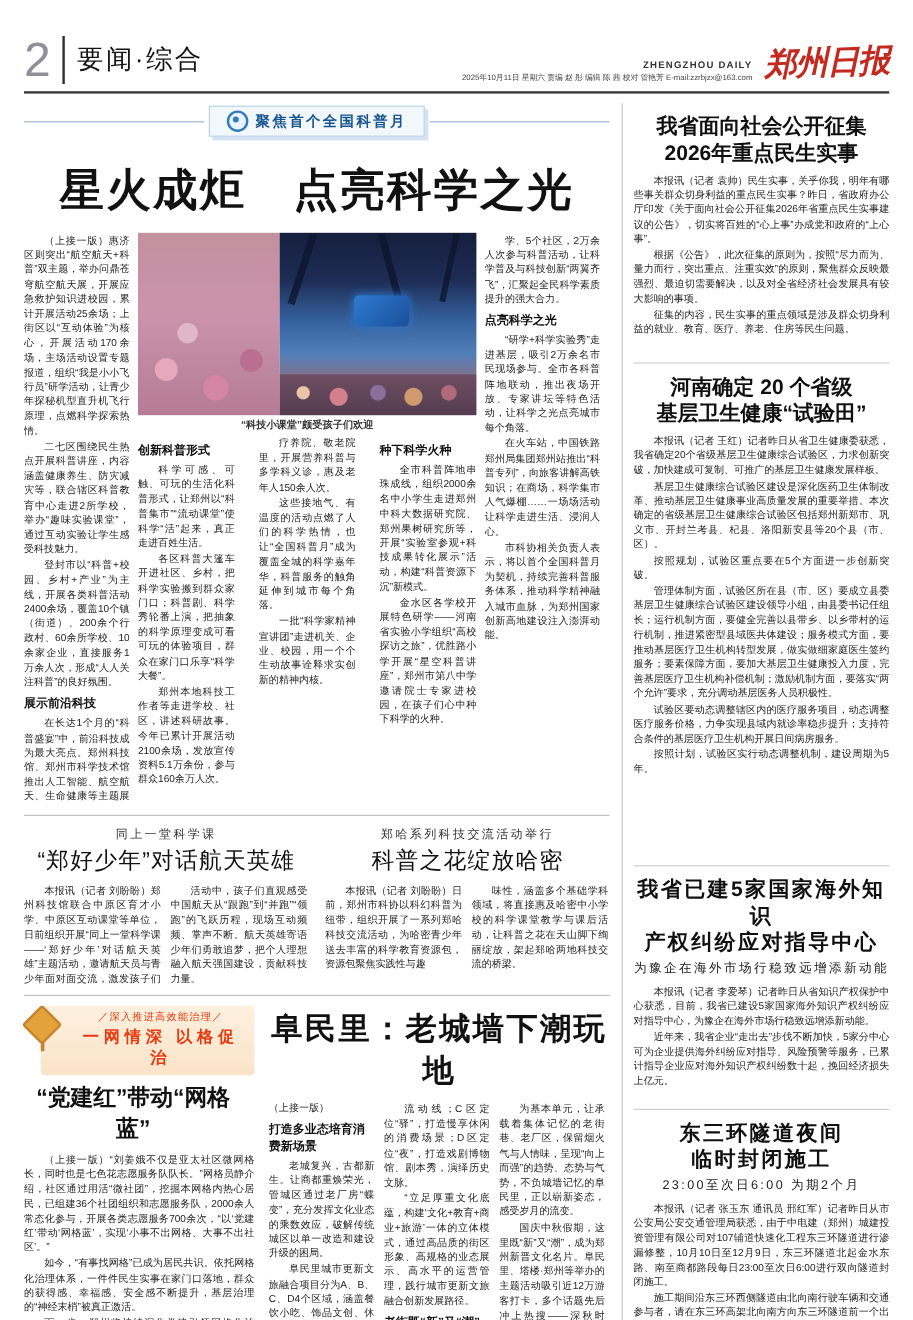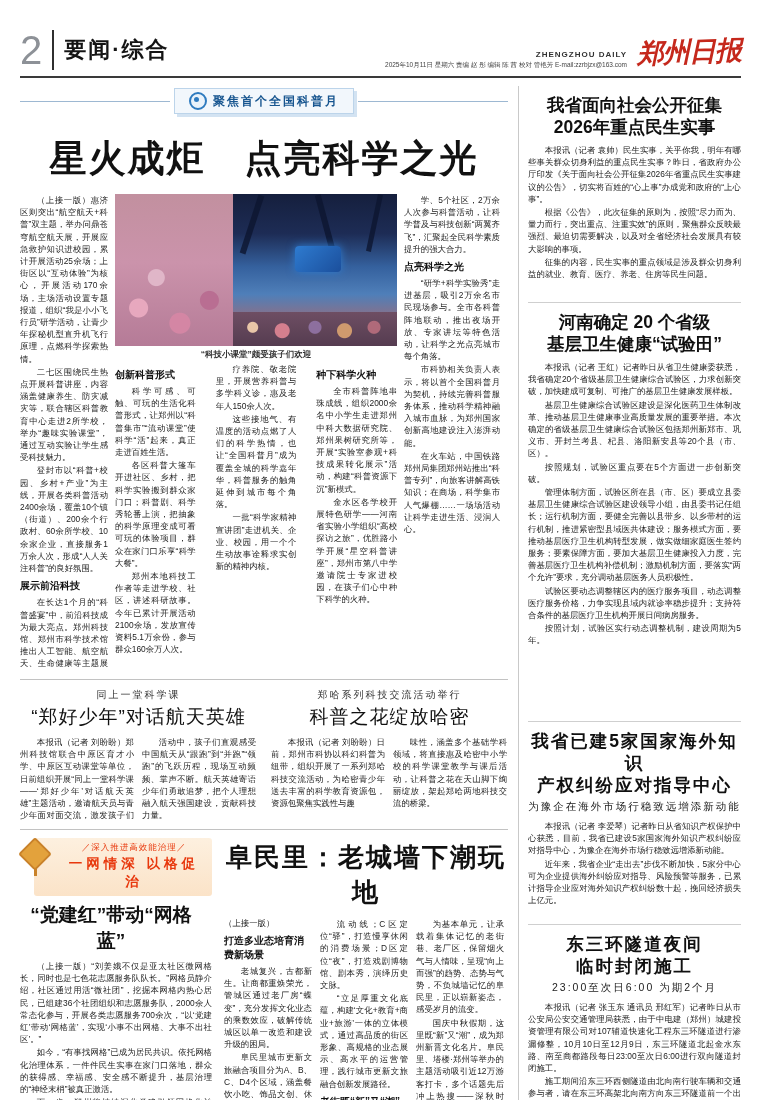--- a/index.html
+++ b/index.html
@@ -8,21 +8,21 @@
     font-family:"Liberation Sans","DejaVu Sans",sans-serif;color:#1a1a1a;
     overflow:hidden;
   }
   .page{position:absolute;inset:0;padding:0 20px;box-sizing:border-box;}
   
   .hdr{display:flex;align-items:flex-end;justify-content:space-between;
        margin-top:30px;padding-bottom:6px;border-bottom:2px solid #3a3a3a;}
   .hdr-left{display:flex;align-items:center;gap:10px;}
   .pagenum{font-size:40px;line-height:40px;color:#8d9197;font-weight:400;}
   .hdr-vline{width:2px;height:40px;background:#2f2f2f;}
-  .section-name{font-size:22px;font-weight:700;letter-spacing:2px;color:#141414;}
+  .section-name{font-size:22px;font-weight:400;letter-spacing:2px;color:#141414;}
   .hdr-right{display:flex;align-items:flex-end;gap:10px;}
   .hdr-meta{text-align:right;}
   .paper-en{font-size:8px;font-weight:700;letter-spacing:1px;color:#333;}
   .dateline{font-size:6.5px;color:#444;margin-top:2px;white-space:nowrap;}
   .masthead{font-family:"Liberation Serif","DejaVu Serif",serif;
             font-size:27px;font-weight:700;font-style:italic;color:#c5281c;
             transform:rotate(-2deg);letter-spacing:-1px;}
   
   .main{display:flex;margin-top:8px;}
   .left-block{width:488px;flex:none;}
@@ -190,22 +190,22 @@
               <p>全市科普阵地串珠成线，组织2000余名中小学生走进郑州中科大数据研究院、郑州果树研究所等，开展“实验室参观+科技成果转化展示”活动，构建“科普资源下沉”新模式。</p>
               <p>金水区各学校开展特色研学——河南省实验小学组织“高校探访之旅”，优胜路小学开展“星空科普讲座”，郑州市第八中学邀请院士专家进校园，在孩子们心中种下科学的火种。</p>
             </div>
           </div>
         </div>
 
         <div class="ncol c96">
           <p>学、5个社区，2万余人次参与科普活动，让科学普及与科技创新“两翼齐飞”，汇聚起全民科学素质提升的强大合力。</p>
           <div class="subhead">点亮科学之光</div>
           <p>“研学+科学实验秀”走进基层，吸引2万余名市民现场参与。全市各科普阵地联动，推出夜场开放、专家讲坛等特色活动，让科学之光点亮城市每个角落。</p>
+          <p>在火车站，中国铁路郑州局集团郑州站推出“科普专列”，向旅客讲解高铁知识；在商场，科学集市人气爆棚……一场场活动让科学走进生活、浸润人心。</p>
           <p>市科协相关负责人表示，将以首个全国科普月为契机，持续完善科普服务体系，推动科学精神融入城市血脉，为郑州国家创新高地建设注入澎湃动能。</p>
-          <p>在火车站，中国铁路郑州局集团郑州站推出“科普专列”，向旅客讲解高铁知识；在商场，科学集市人气爆棚……一场场活动让科学走进生活、浸润人心。</p>
         </div>
       </div>
 
       <hr class="band-sep">
 
       <div class="mid-band">
         <div class="mid-art">
           <div class="kicker">同上一堂科学课</div>
           <div class="mid-title">“郑好少年”对话航天英雄</div>
           <div class="mid-cols">

